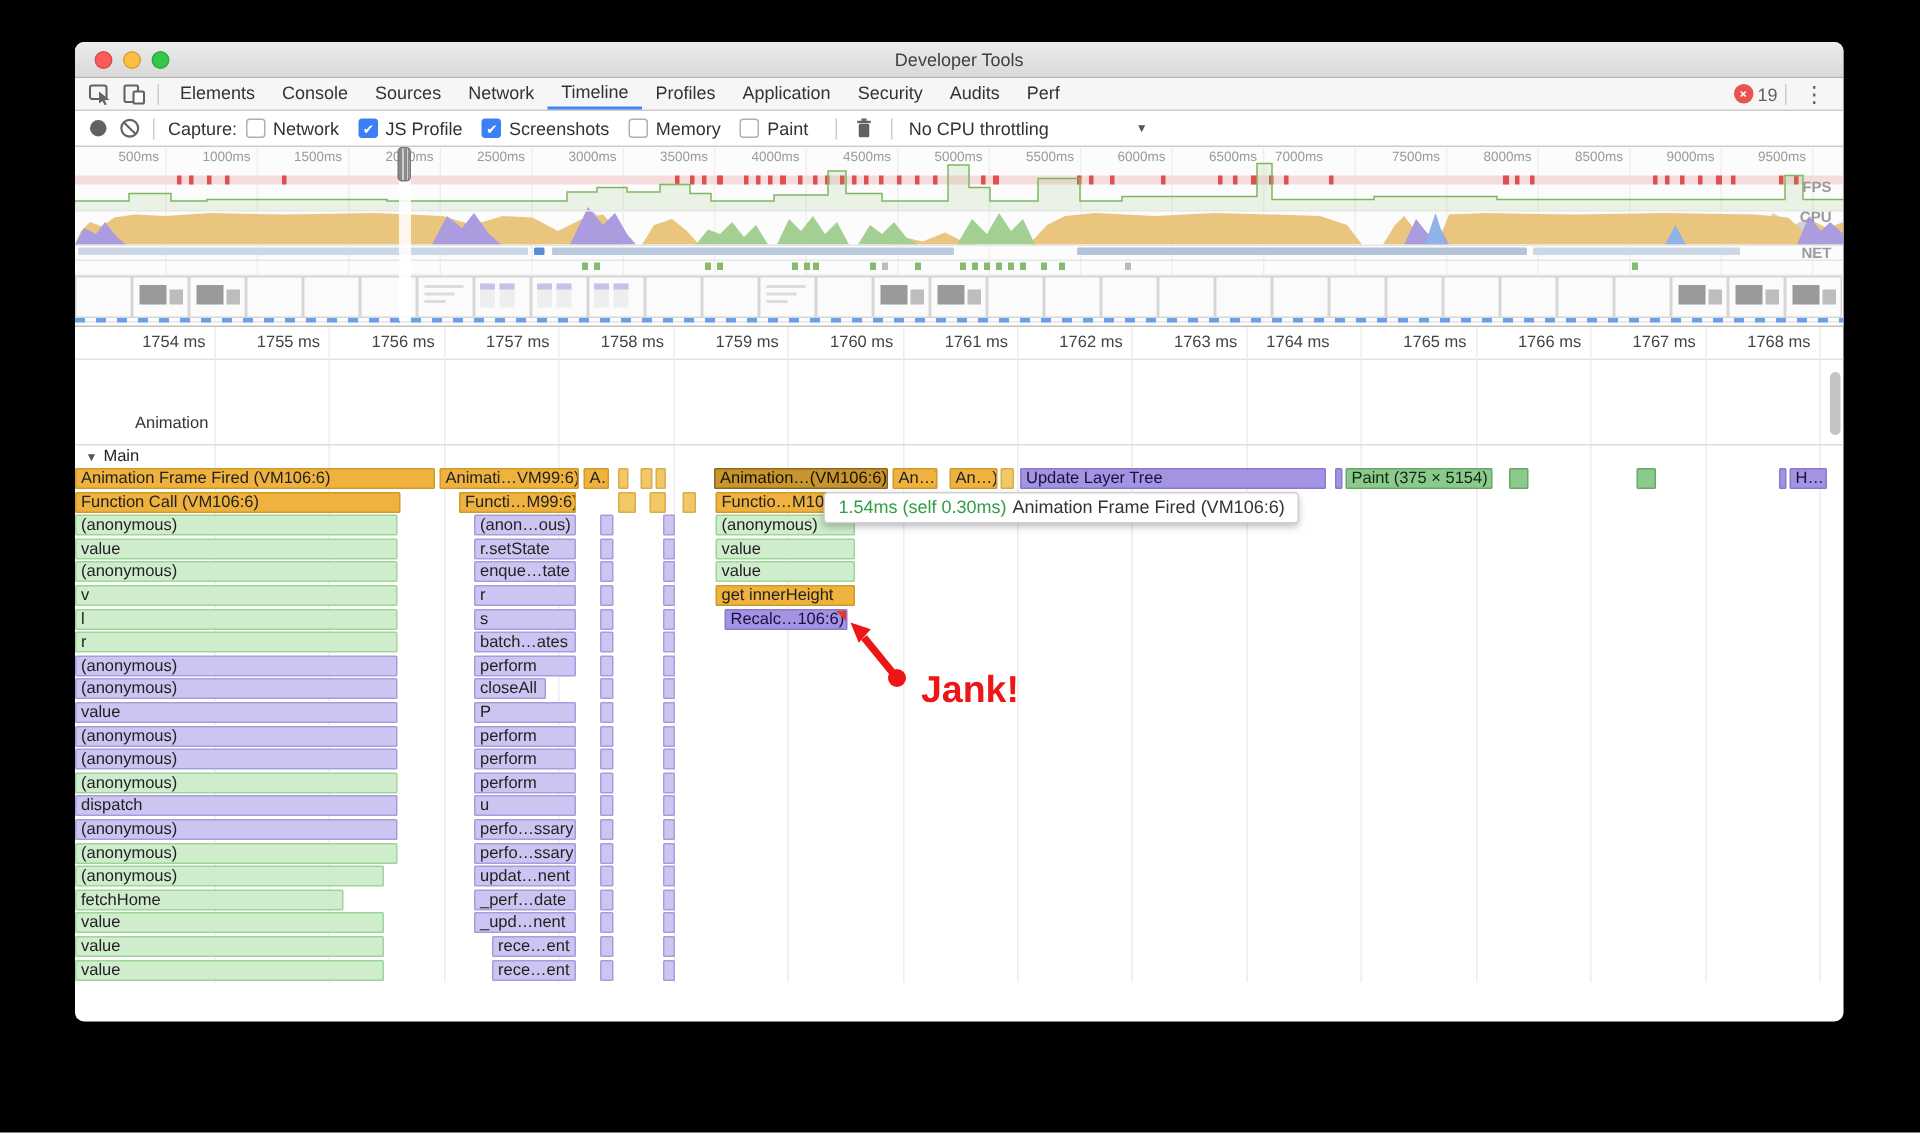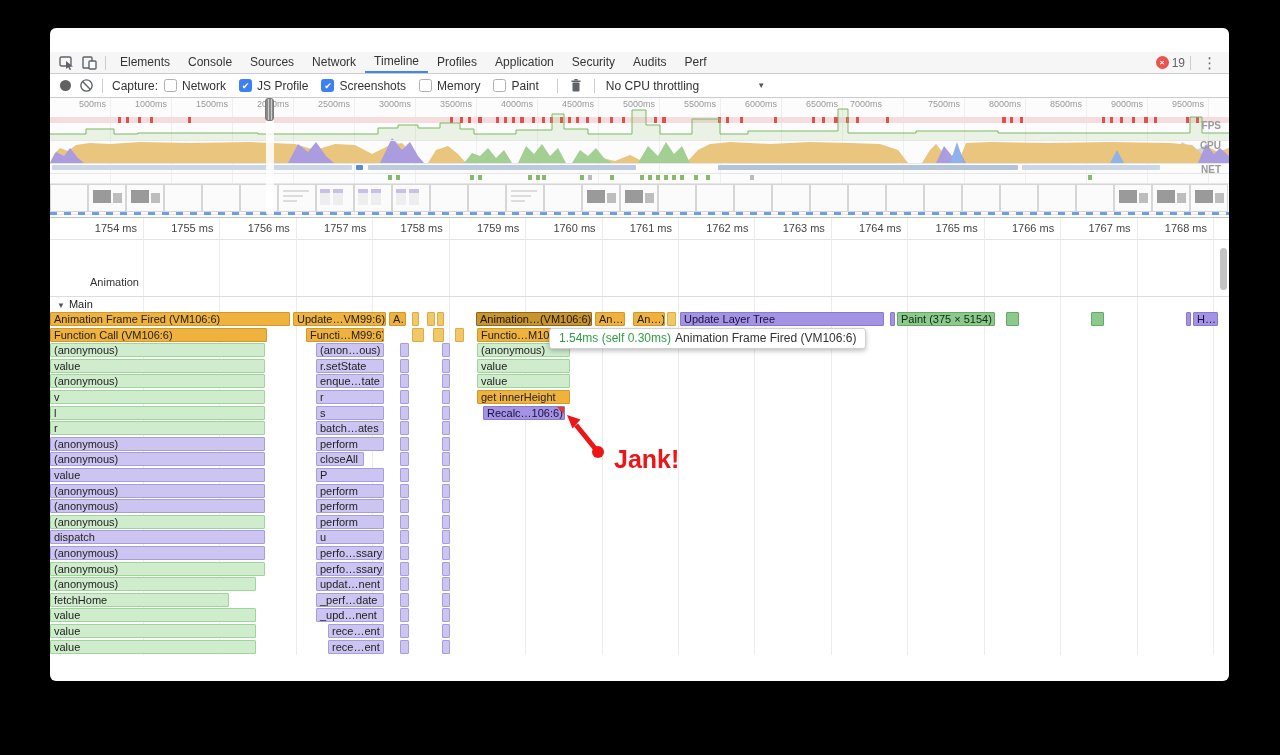--- a/index.html
+++ b/index.html
@@ -97,20 +97,28 @@
 .btab{font-size:12px;color:#333;padding:3px 10px 4px;}
 .btab.sel{background:#fff;border:1px solid #a6a6a6;border-top:none;}
 svg .ic{fill:none;stroke:#5f6368;stroke-width:1.4;}
 </style>
 </head>
 <body>
 
 <div class="stage">
   <div class="window">
 
+    <div class="titlebar">
+      <div class="traffic">
+        <span class="light" id="tl-close" style="background: rgb(252, 91, 87);"></span>
+        <span class="light" id="tl-min" style="background: rgb(253, 190, 65);"></span>
+        <span class="light" id="tl-max" style="background: rgb(52, 200, 74);"></span>
+      </div>
+      <div class="title">Developer Tools</div>
+    </div>
 
     <div class="tabbar">
       <span class="ticon">
         <svg width="16" height="15">
             <rect class="ic" x="1" y="2" width="11" height="9" rx="1.5"></rect>
             <polygon fill="#5f6368" points="7,6 14,11.5 10.7,11.8 12.2,14.6 10.7,15 9.3,12.3 7,14"></polygon>
           </svg>
       </span>
       <span class="ticon">
         <svg width="16" height="15">
@@ -362,21 +370,21 @@
         <div class="tr-lab" style="left: 15px;">1754 ms</div>
         <div class="tr-lab" style="left: 91.43px;">1755 ms</div>
         <div class="tr-lab" style="left: 167.86px;">1756 ms</div>
         <div class="tr-lab" style="left: 244.29px;">1757 ms</div>
         <div class="tr-lab" style="left: 320.72px;">1758 ms</div>
         <div class="tr-lab" style="left: 397.15px;">1759 ms</div>
         <div class="tr-lab" style="left: 473.58px;">1760 ms</div>
         <div class="tr-lab" style="left: 550.01px;">1761 ms</div>
         <div class="tr-lab" style="left: 626.44px;">1762 ms</div>
         <div class="tr-lab" style="left: 702.87px;">1763 ms</div>
-        <div class="tr-lab" style="left: 779.3px;">1764 ms</div>
+        <div class="tr-lab" style="left: 779.3px; text-align: center;">1764 ms</div>
         <div class="tr-lab" style="left: 855.73px;">1765 ms</div>
         <div class="tr-lab" style="left: 932.16px;">1766 ms</div>
         <div class="tr-lab" style="left: 1008.59px;">1767 ms</div>
         <div class="tr-lab" style="left: 1085.02px;">1768 ms</div>
       </div>
     <div class="gridlines" id="gridlines">
         <div class="gl" style="left: 93px;"></div>
         <div class="gl" style="left: 169px;"></div>
         <div class="gl" style="left: 246px;"></div>
         <div class="gl" style="left: 322px;"></div>
@@ -396,21 +404,21 @@
     <div class="lane-anim">
       <span>Animation</span>
     </div>
 
     <div class="main-header">
       <span class="disc">▼</span><span>Main</span>
     </div>
 
     <div class="flame" id="flame">
         <div class="bar c-o" style="left: 0px; top: 0px; width: 240px;">Animation Frame Fired (VM106:6)</div>
-        <div class="bar c-o" style="left: 243px; top: 0px; width: 93px;">Update…VM99:6)</div>
+        <div class="bar c-o" style="left: 243px; top: 0px; width: 93px;">Animati…VM99:6)</div>
         <div class="bar c-o" style="left: 339px; top: 0px; width: 17px;">A…</div>
         <div class="bar c-oc" style="left: 362px; top: 0px; width: 7px;"></div>
         <div class="bar c-oc" style="left: 377px; top: 0px; width: 8px;"></div>
         <div class="bar c-oc" style="left: 387px; top: 0px; width: 7px;"></div>
         <div class="bar c-od" style="left: 426px; top: 0px; width: 116px;">Animation…(VM106:6)</div>
         <div class="bar c-o" style="left: 545px; top: 0px; width: 30px;">An…)</div>
         <div class="bar c-o" style="left: 583px; top: 0px; width: 32px;">An…)</div>
         <div class="bar c-oc" style="left: 617px; top: 0px; width: 9px;"></div>
         <div class="bar c-pd" style="left: 630px; top: 0px; width: 204px;">Update Layer Tree</div>
         <div class="bar c-pd" style="left: 840px; top: 0px; width: 4px;"></div>

